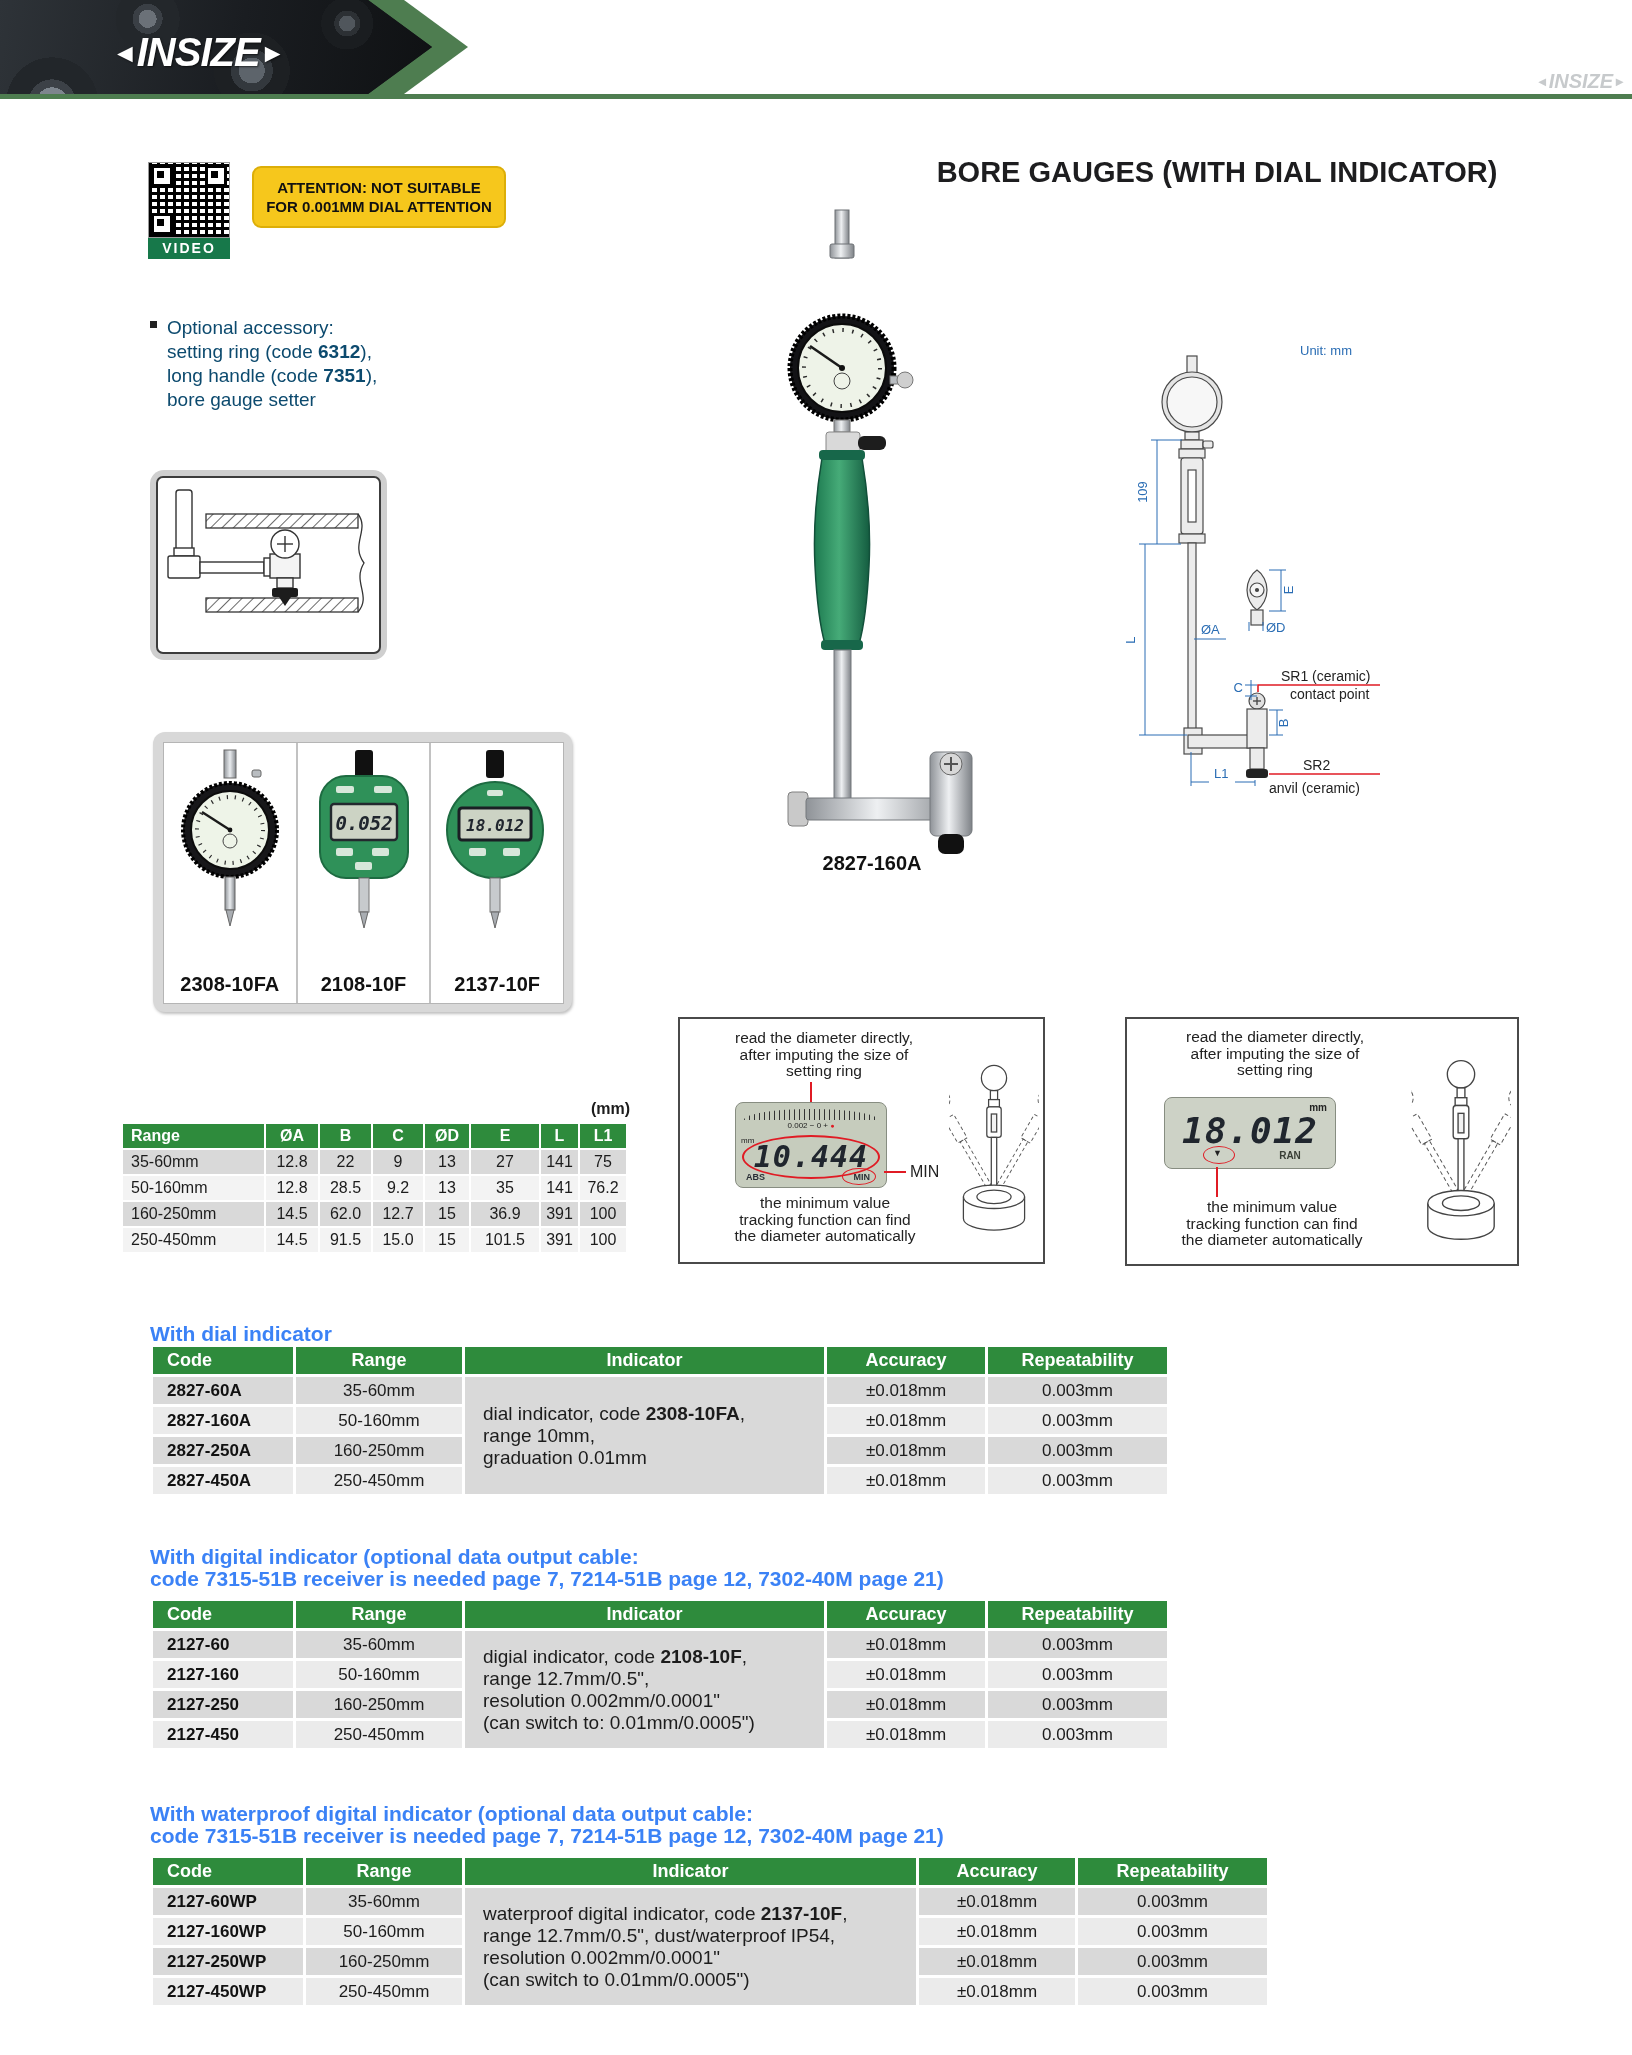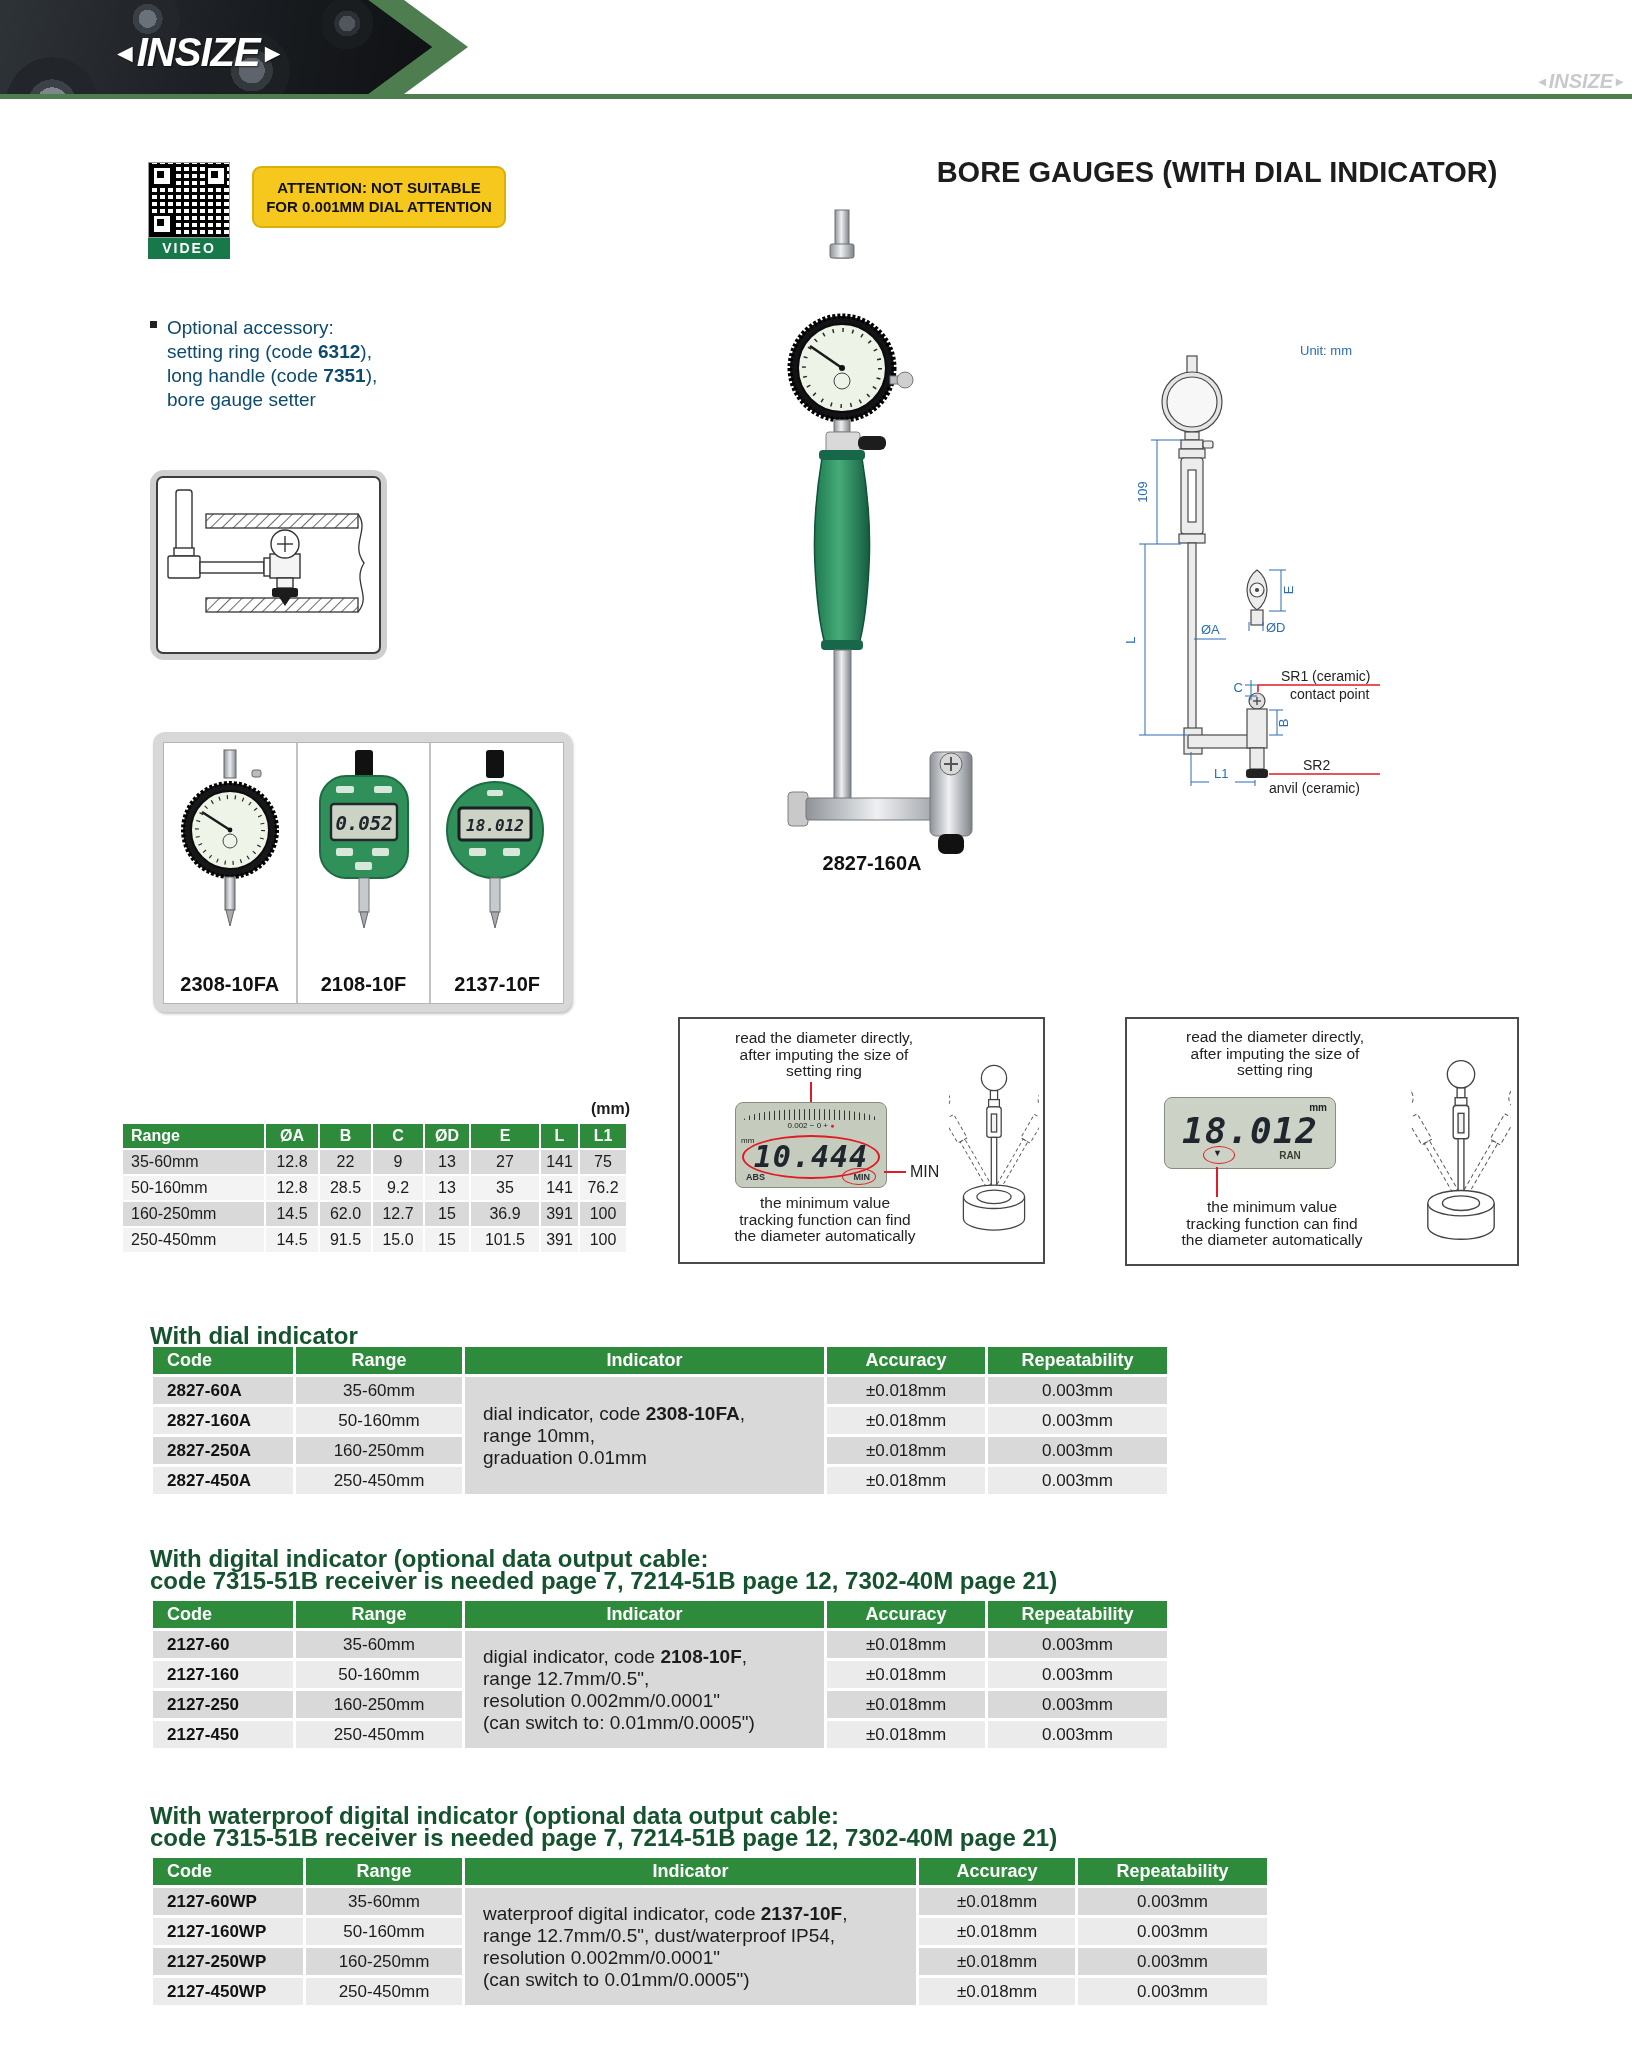--- a/index.html
+++ b/index.html
@@ -99,21 +99,21 @@
   .lcd .min-s{position:absolute;right:16px;bottom:5px;font-size:9px;font-weight:700;color:#2a2f36;}
   .red-ellipse{position:absolute;border:2.5px solid #e01b24;border-radius:50%;}
   .red-line-v{position:absolute;width:2px;background:#e01b24;}
   .red-line-h{position:absolute;height:2px;background:#e01b24;}
   .min-callout{position:absolute;font-size:16px;color:#222;}
   .lcd .mm-r{position:absolute;right:8px;top:4px;font-size:10px;font-weight:700;color:#222;}
   .lcd .ran-s{position:absolute;left:0;width:100%;text-align:center;font-size:10px;font-weight:700;color:#3a3f36;margin-left:40px;}
   .lcd .tri-s{position:absolute;font-size:9px;color:#222;}
 
   
-  .tbl-h{position:absolute;font-size:24px;font-weight:800;color:#14532d;white-space:nowrap;}
+  .tbl-h{position:absolute;font-size:21px;font-weight:800;color:#3b82f6;white-space:nowrap;}
   .spec{position:absolute;border-spacing:3px;table-layout:fixed;}
   .spec th{background:#2e8b3c;color:#fff;font-size:18px;font-weight:700;height:27px;text-align:center;padding:0;}
   .spec th:first-child{text-align:left;padding-left:14px;}
   .spec td{font-size:17px;height:27px;text-align:center;padding:0;color:#1c1c1c;}
   .spec td.code{text-align:left;padding-left:14px;font-weight:800;color:#111;}
   .spec tbody tr:nth-child(odd) td{background:#d9d9d9;}
   .spec tbody tr:nth-child(even) td{background:#ebebeb;}
   .spec td.ind{background:#d9d9d9 !important;text-align:left;padding-left:18px;vertical-align:middle;}
   .spec td.ind .indline{font-size:19px;line-height:22px;}
   .spec td.ind b{font-weight:800;}

